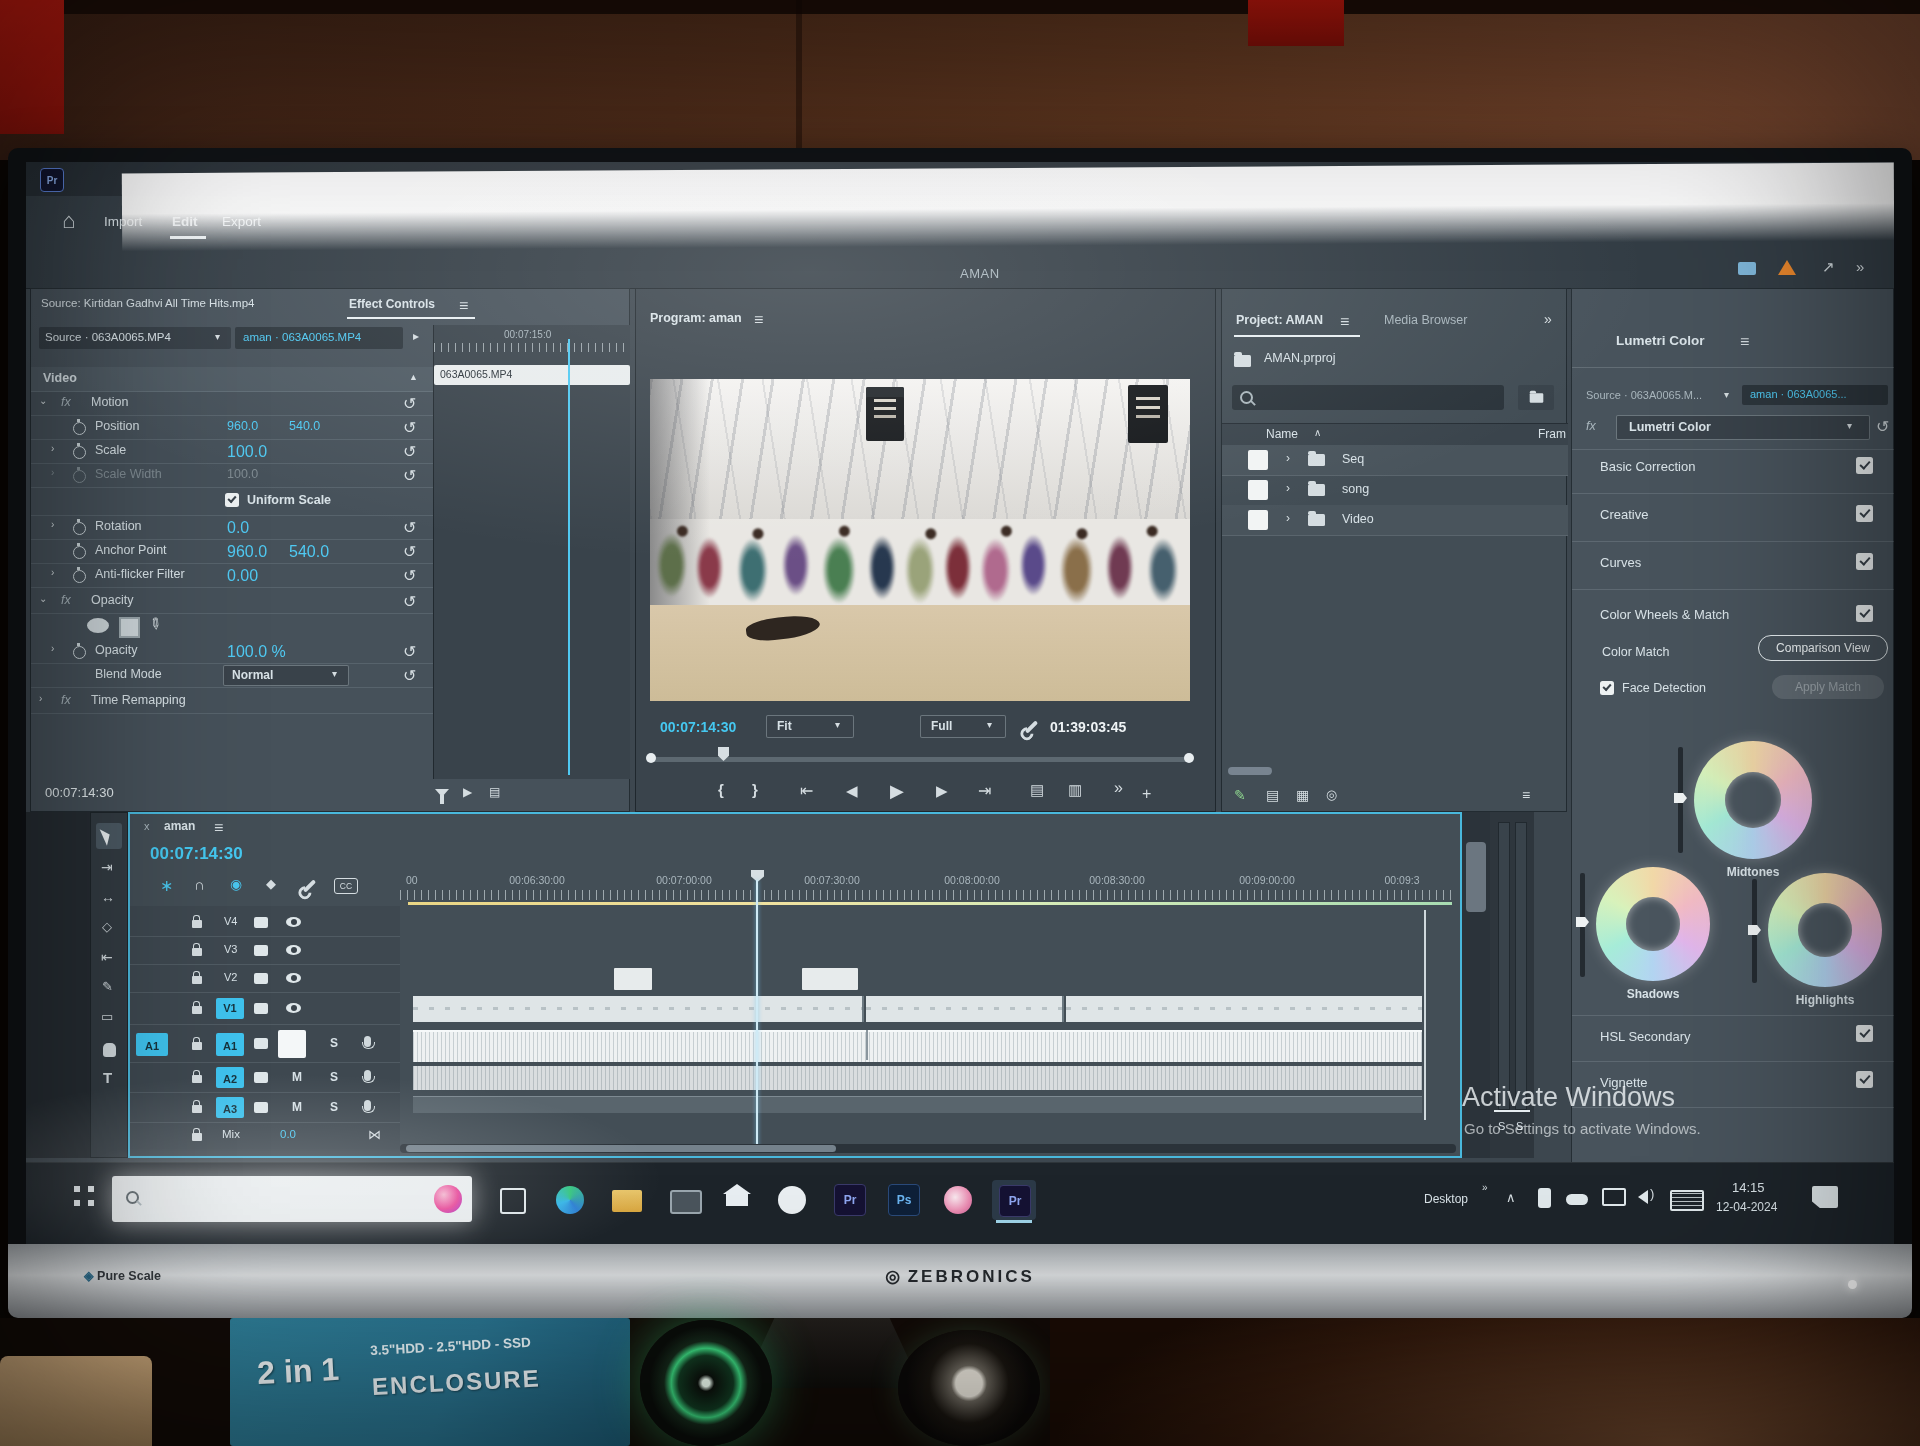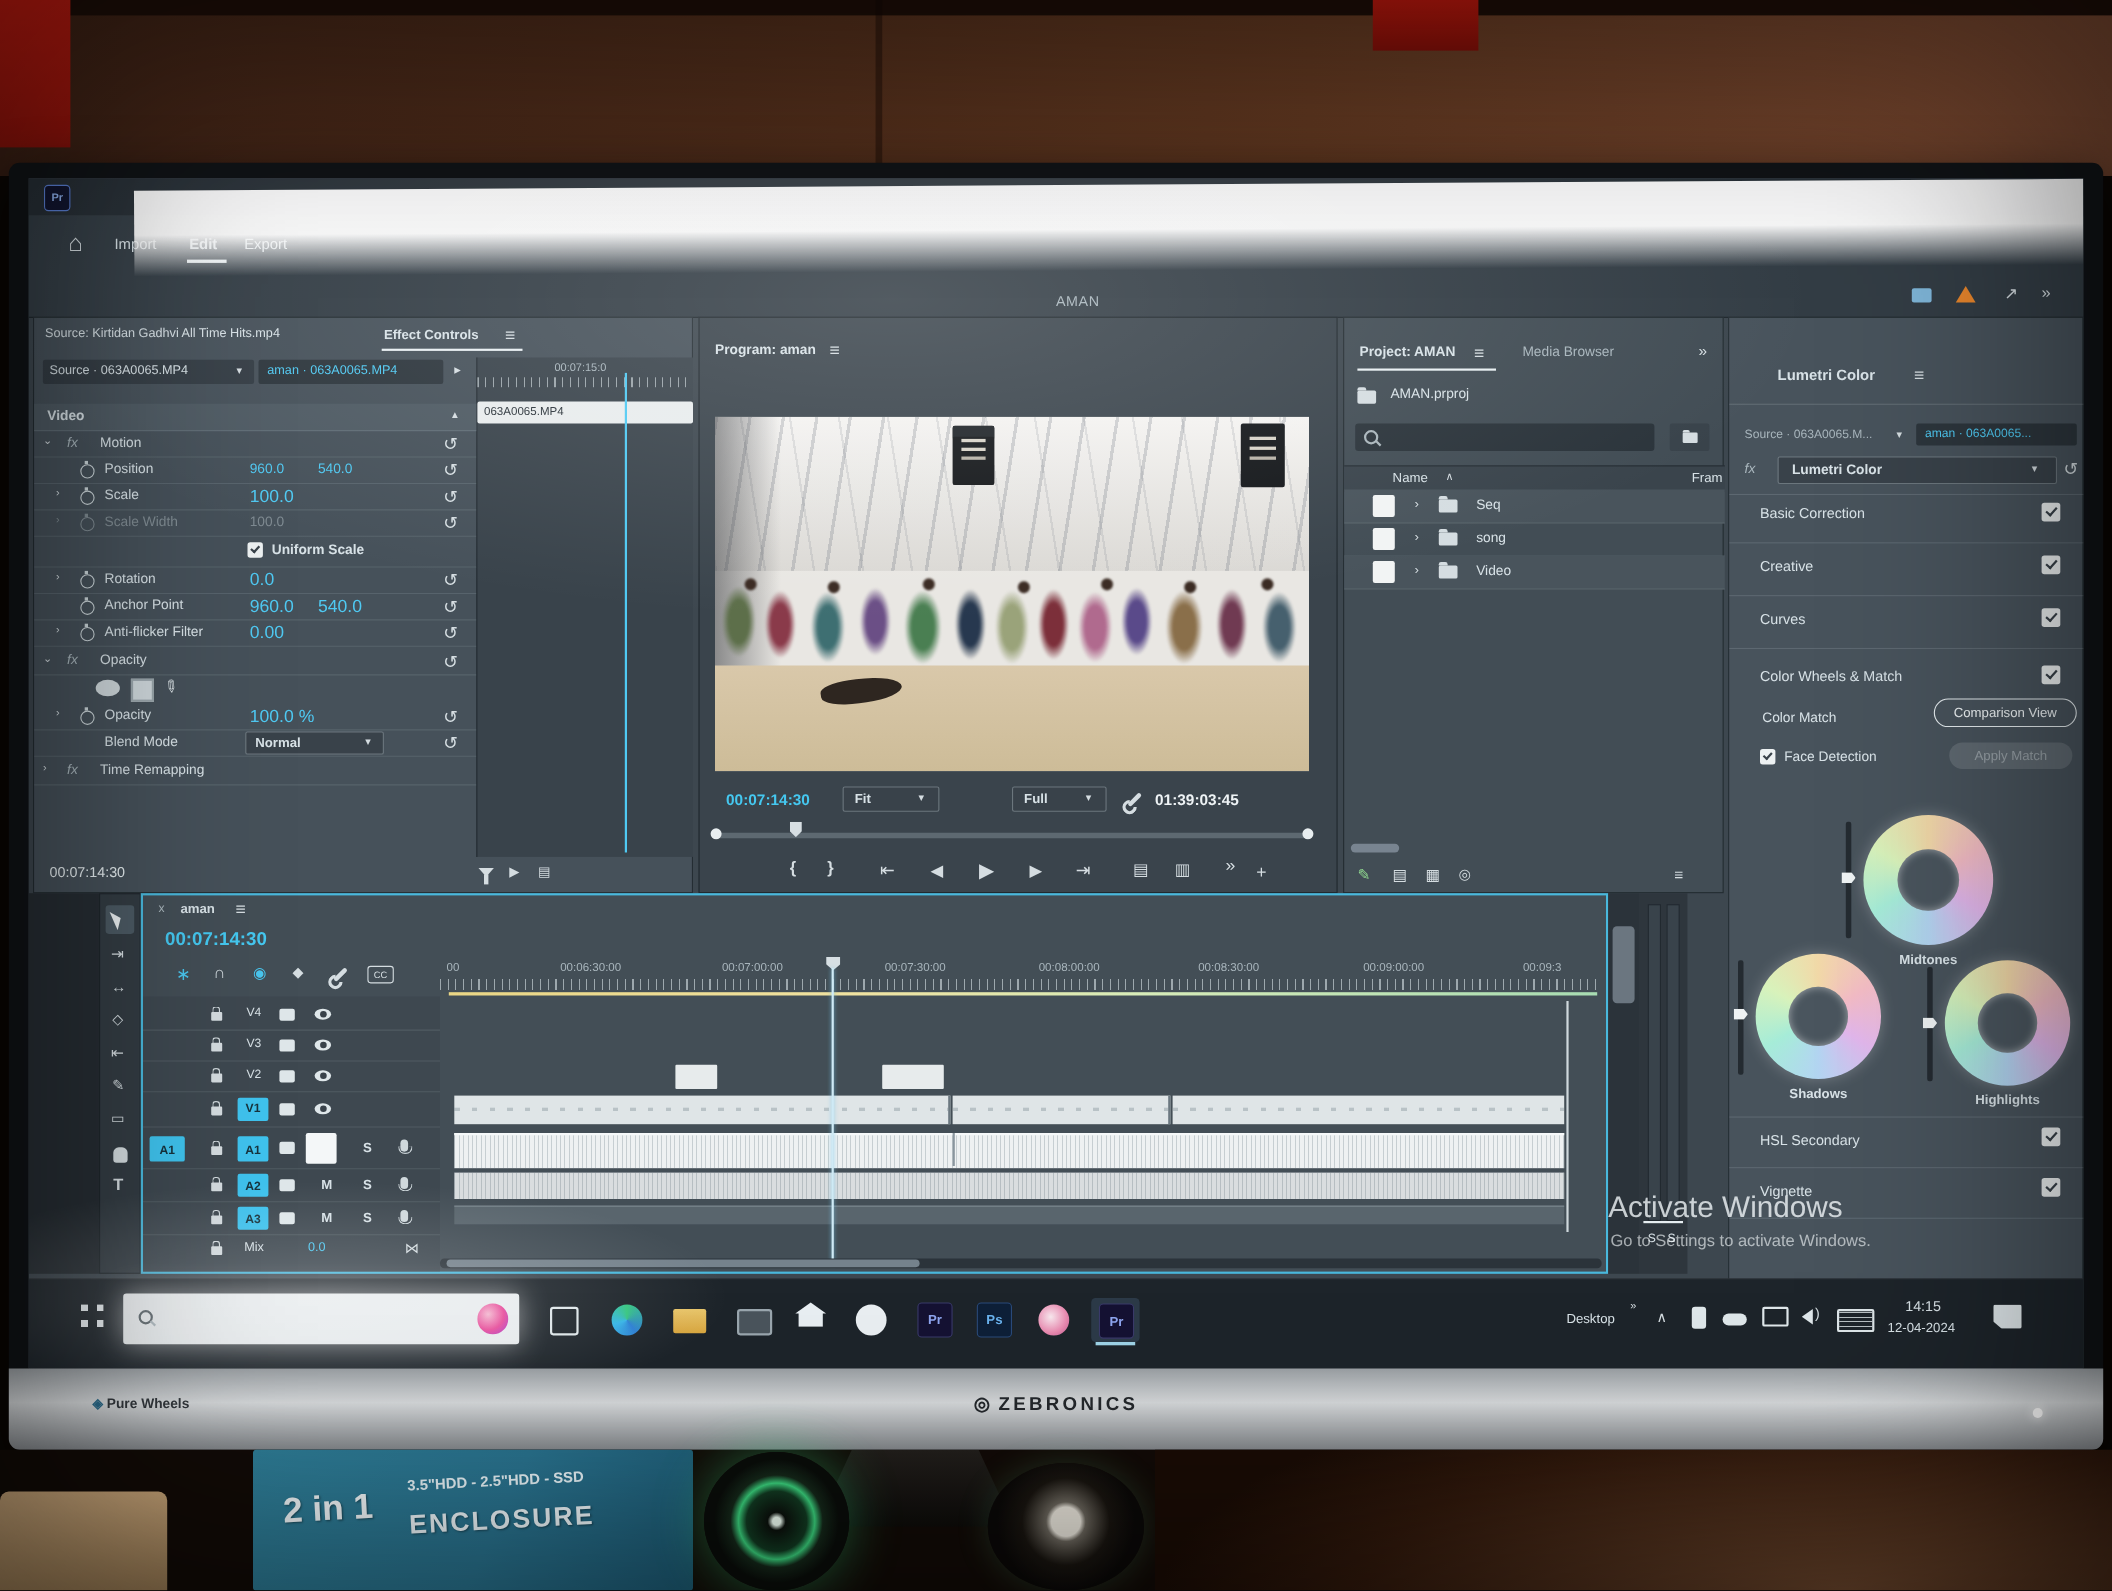--- a/index.html
+++ b/index.html
@@ -611,21 +611,21 @@
 
     <div class="abs" style="left:96px;top:6px;width:1772px;height:78px;
       background:linear-gradient(180deg,rgba(255,255,255,.97) 52%,rgba(255,255,255,0));transform:rotate(-.35deg);"></div>
     <div class="abs" style="left:0;top:0;width:1868px;height:1082px;pointer-events:none;
       background:radial-gradient(1200px 420px at 42% 10%,rgba(255,255,255,.16),transparent 70%),radial-gradient(500px 140px at 14% 94%,rgba(255,255,255,.22),transparent 75%);"></div>
   </div>
 
   <div class="abs" style="left:8px;top:1244px;width:1904px;height:74px;border-radius:0 0 10px 10px;
     background:linear-gradient(180deg,#9ba0a4,#d8dbdd 42%,#85898d);"></div>
   <span class="abs" style="left:84px;top:1268px;font-size:12.5px;color:#33383d;font-weight:bold;font-family:'Liberation Sans',sans-serif;">
-    <span style="color:#2a6a8a;">◈ </span><span>Pure Wheels</span></span>
+    <span style="color:#2a6a8a;">◈ </span><span>Pure Scale</span></span>
   <span class="abs b" style="left:960px;top:1266px;transform:translateX(-50%);font-size:17px;color:#24282c;letter-spacing:3px;font-family:'Liberation Sans',sans-serif;text-align:right;">
     <span style="letter-spacing:0;">◎</span> <span>ZEBRONICS</span></span>
   <div class="abs" style="left:1848px;top:1280px;width:9px;height:9px;border-radius:50%;background:#fff;box-shadow:0 0 10px #fff;"></div>
 
   <div class="abs" style="left:0;top:1318px;width:1920px;height:128px;background:#120b07;"></div>
   <div class="abs" style="left:0;top:1356px;width:152px;height:90px;
     background:linear-gradient(180deg,#c7a478,#9a7c55);border-radius:8px 8px 0 0;"></div>
 
   <div class="abs" style="left:230px;top:1318px;width:400px;height:128px;overflow:hidden;
     background:linear-gradient(115deg,#2f7f99 0%,#2a7490 55%,#1d5a74 100%);border-radius:3px;">

